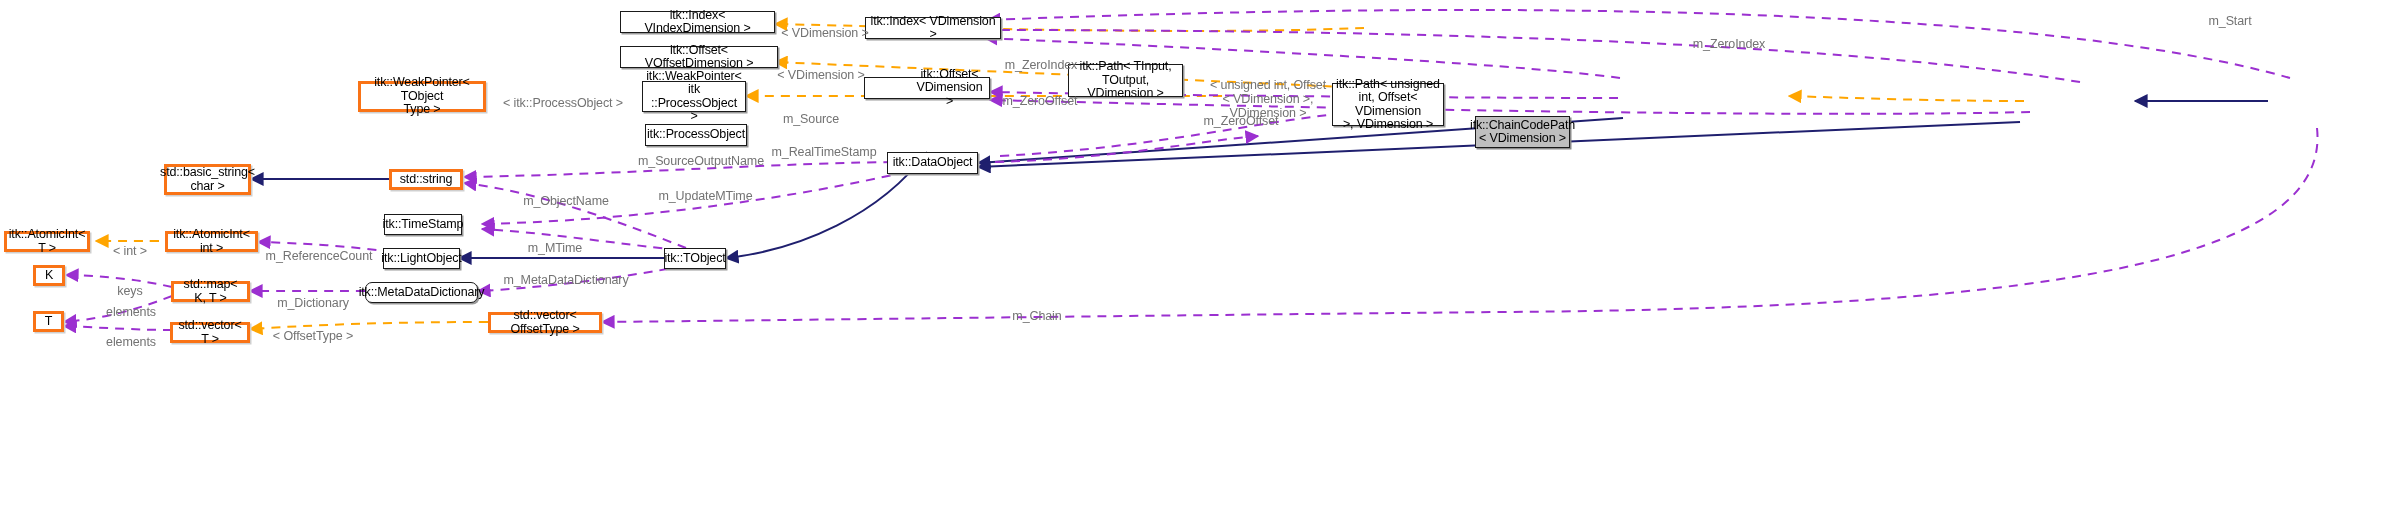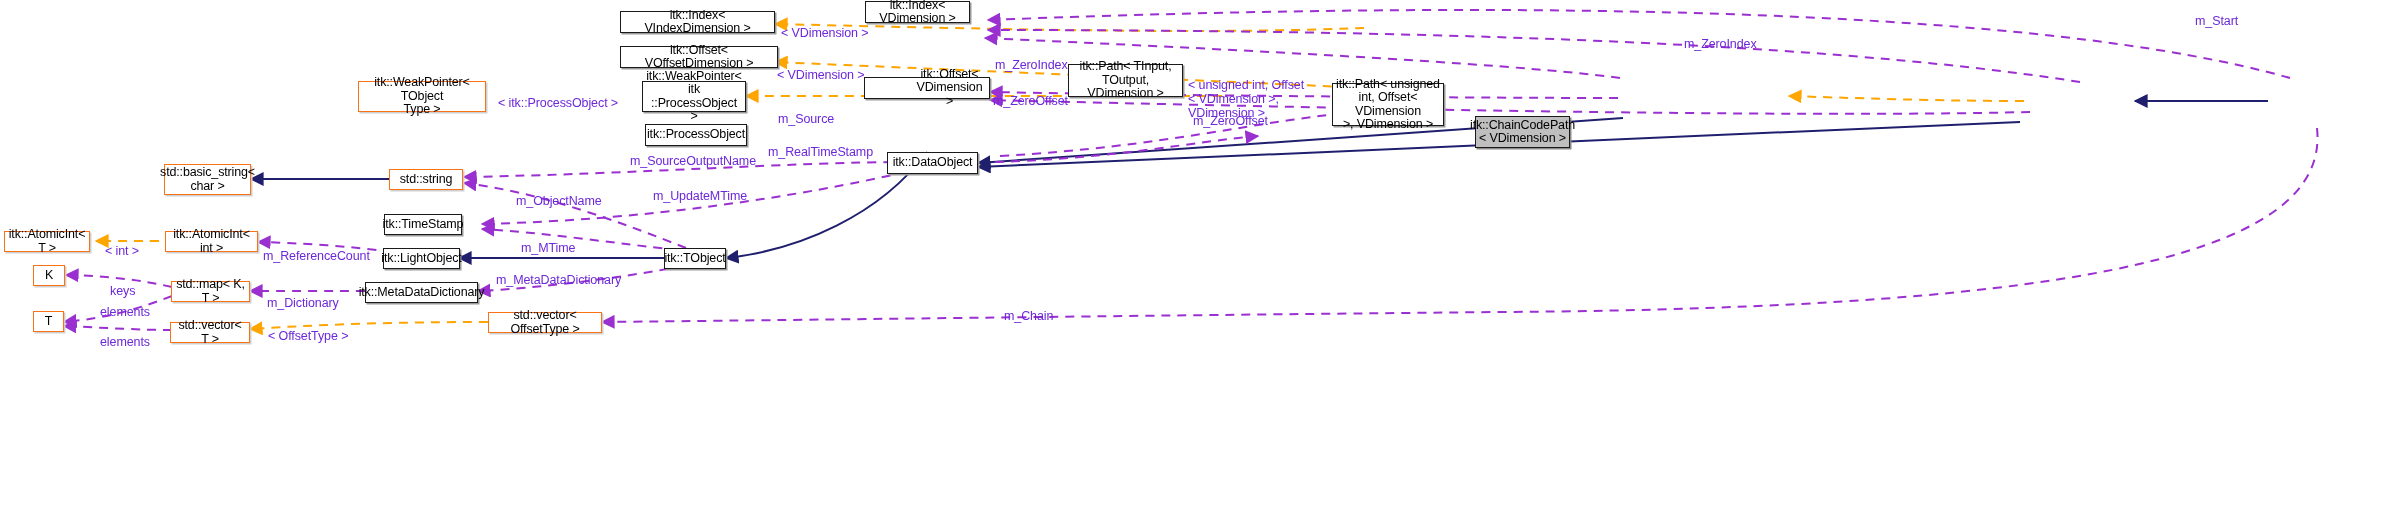--- a/index.html
+++ b/index.html
@@ -39,36 +39,36 @@
     white-space: pre-line;
     padding: 1px 3px;
     letter-spacing: -0.15px;
   }
   
   .node.solid {
     border: 1.2px solid #1a1a1a;
     box-shadow: 1.5px 1.5px 0 0 #9a9a9a;
   }
   .node.faint {
-    border: 1px solid #f97316;
+    border: 3px solid #f97316;
     box-shadow: 1.5px 1.5px 0 0 #cfcfcf;
   }
   .node.current {
     background: #bfbfbf;
     border: 1.2px solid #1a1a1a;
     box-shadow: 1.5px 1.5px 0 0 #8a8a8a;
     margin-top: 28px;
   }
   .edge-label {
     position: absolute;
     font-size: 12.5px;
     line-height: 14px;
-    color: #6d28d9;
+    color: #737373;
     white-space: pre-line;
-    text-align: left;
+    text-align: center;
     letter-spacing: -0.1px;
   }
 </style>
 </head>
 <body>
 
 <div id="diagram">
 
   <svg id="edge-layer" viewBox="0 0 2395 527" width="2395" height="527" xmlns="http://www.w3.org/2000/svg">
     <defs>
@@ -138,21 +138,21 @@
       <path d="M 172 330 C 140 330 110 328 64 326"></path>
 
       <path d="M 2317 128 C 2330 250 2100 308 1500 312 C 1100 316 800 320 602 322"></path>
     </g>
   </svg>
 
   <div class="node solid" style="left:620px; top:11px; width:155px; height:22px;">
     <span>itk::Index&lt; VIndexDimension &gt;</span>
   </div>
 
-  <div class="node solid" style="left:865px; top:1px; width:105px; height:22px;">
+  <div class="node solid" style="left:865px; top:17px; width:136px; height:22px;">
     <span>itk::Index&lt; VDimension &gt;</span>
   </div>
 
   <div class="node solid" style="left:620px; top:46px; width:158px; height:22px;">
     <span>itk::Offset&lt; VOffsetDimension &gt;</span>
   </div>
 
   <div class="node solid" style="left:864px; top:77px; width:126px; height:22px;padding-left:48px;">
     <span>itk::Offset&lt; VDimension &gt;</span>
   </div>
@@ -221,21 +221,21 @@
   </div>
 
   <div class="node faint" style="left:33px; top:265px; width:32px; height:21px;">
     <span>K</span>
   </div>
 
   <div class="node faint" style="left:171px; top:281px; width:79px; height:21px;">
     <span>std::map&lt; K, T &gt;</span>
   </div>
 
-  <div class="node solid" style="left:365px; top:282px; width:113px; height:21px;">
+  <div class="node solid" style="left:365px; top:282px; width:113px; height:21px;border-radius:7px;">
     <span>itk::MetaDataDictionary</span>
   </div>
 
   <div class="node faint" style="left:33px; top:311px; width:31px; height:21px;">
     <span>T</span>
   </div>
 
   <div class="node faint" style="left:170px; top:322px; width:80px; height:21px;">
     <span>std::vector&lt; T &gt;</span>
   </div>

